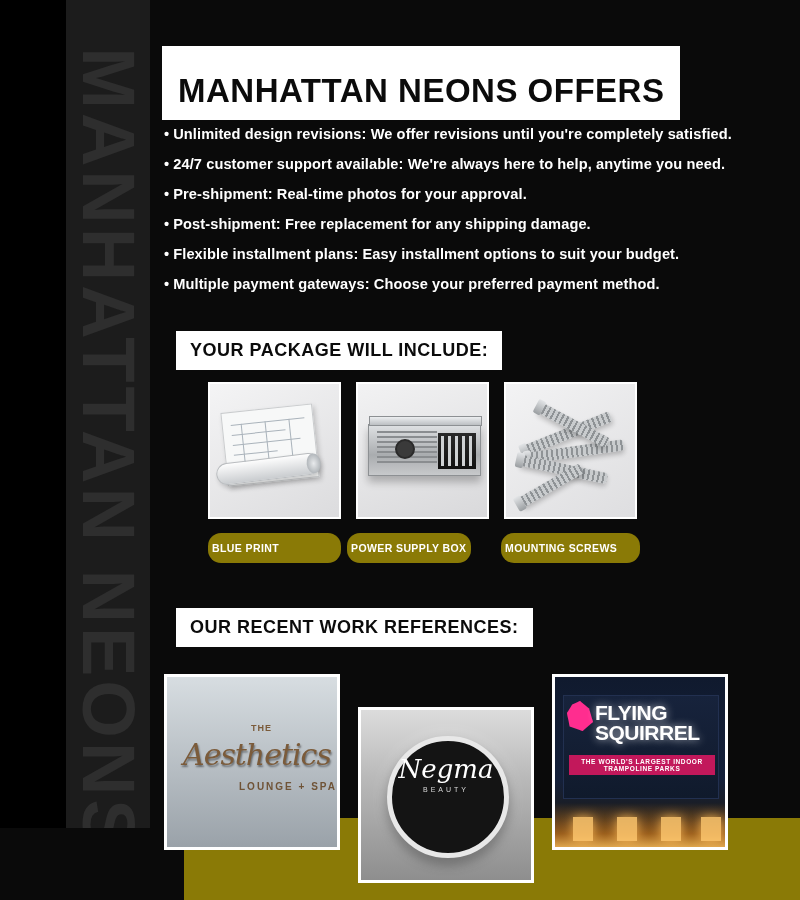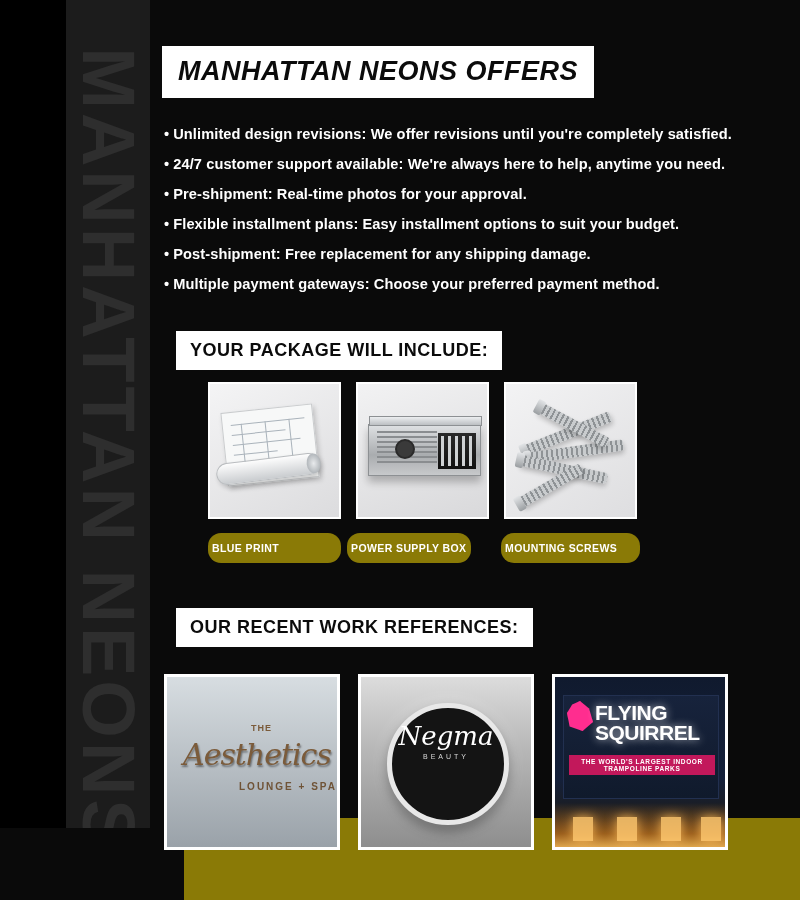--- a/index.html
+++ b/index.html
@@ -74,23 +74,22 @@
     display: inline-block;
     background: #ffffff;
     color: #0b0b0b;
     font-weight: 900;
     text-transform: uppercase;
     letter-spacing: 0.5px;
     line-height: 1;
     box-shadow: 0 0 0 0 #fff;
   }
   .banner.h1 {
-    font-size: 27px;
-    padding: 12px 16px 13px 16px;
-    font-style: italic;
+    font-size: 33px;
+    padding: 28px 16px 13px 16px;
   }
   .banner.h2 {
     font-size: 18px;
     padding: 10px 14px 11px 14px;
   }
 
   #title-banner { position: absolute; left: 2px; top: 46px; }
   #package-banner { position: absolute; left: 16px; top: 331px; }
   #work-banner { position: absolute; left: 16px; top: 608px; }
 
@@ -222,21 +221,21 @@
     display: flex;
     gap: 18px;
   }
   .work-card {
     width: 176px; height: 176px;
     border: 3px solid #ffffff;
     position: relative;
     overflow: hidden;
   }
   .work-1 { background: linear-gradient(180deg,#c9cfd4 0%,#aeb6bd 55%,#8f979e 100%); }
-  .work-2 { background: linear-gradient(180deg,#dcdcdc 0%,#b9b9b9 40%,#8e8e8e 100%); }
+  .work-2 { background: linear-gradient(180deg,#dcdcdc 0%,#b9b9b9 40%,#8e8e8e 100%); margin-top: 33px; }
   .work-3 { background: linear-gradient(180deg,#0e1526 0%,#121b30 55%,#1a1208 100%); }
 
   
   .w1-wall { position:absolute; inset:0; background: linear-gradient(180deg,#d7dde1,#9aa2a9); }
   .w1-script {
     position:absolute; left:16px; top:60px; width:148px;
     text-align:left;
     font-family: "DejaVu Serif", serif;
     font-style: italic;
     font-size: 30px;
@@ -338,24 +337,24 @@
       <div class="bullet">
         <span class="dot">•</span><span>Unlimited design revisions: We offer revisions until you're completely satisfied.</span>
       </div>
       <div class="bullet">
         <span class="dot">•</span><span>24/7 customer support available: We're always here to help, anytime you need.</span>
       </div>
       <div class="bullet">
         <span class="dot">•</span><span>Pre-shipment: Real-time photos for your approval.</span>
       </div>
       <div class="bullet">
+        <span class="dot">•</span><span>Post-shipment: Free replacement for any shipping damage.</span>
+      </div>
+      <div class="bullet">
         <span class="dot">•</span><span>Flexible installment plans: Easy installment options to suit your budget.</span>
-      </div>
-      <div class="bullet">
-        <span class="dot">•</span><span>Post-shipment: Free replacement for any shipping damage.</span>
       </div>
       <div class="bullet">
         <span class="dot">•</span><span>Multiple payment gateways: Choose your preferred payment method.</span>
       </div>
     </div>
 
     <div id="package-banner" class="banner h2">YOUR PACKAGE WILL INCLUDE:</div>
 
     <div class="pkg-row">
 

